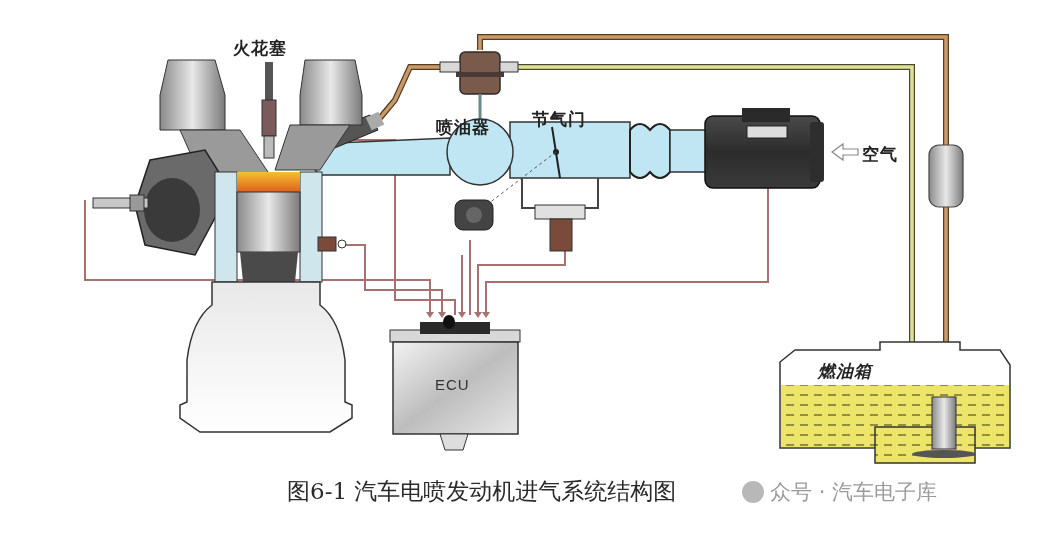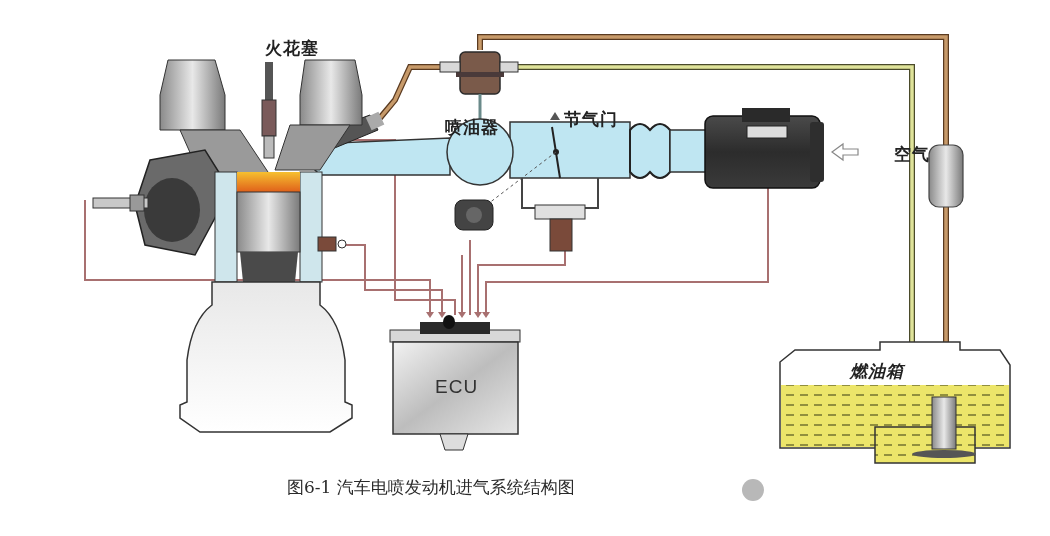--- a/index.html
+++ b/index.html
@@ -1,20 +1,20 @@
 <!DOCTYPE html>
 <html><head>
 <meta charset="utf-8">
 <style>
   html, body { margin:0; padding:0; background:#ffffff; }
   body { width:1050px; height:536px; overflow:hidden; position:relative; font-family:"DejaVu Sans", sans-serif; }
   #stage { position:absolute; left:0; top:0; width:1050px; height:536px; }
-  .lbl { position:absolute; font-family:"DejaVu Sans", sans-serif; font-weight:bold; color:#222; font-size:17px; letter-spacing:1px; white-space:nowrap;margin-left:32px; }
-  .ecu-text { position:absolute; font-family:"Liberation Sans", sans-serif; font-size:19px; color:#333; letter-spacing:1px; }
-  .caption { position:absolute; left:287px; top:476px; font-family:"DejaVu Serif", serif; font-size:17px; color:#2a2a2a; white-space:nowrap; }
+  .lbl { position:absolute; font-family:"DejaVu Sans", sans-serif; font-weight:bold; color:#222; font-size:17px; letter-spacing:1px; white-space:nowrap; }
+  .ecu-text { position:absolute; font-family:"Liberation Sans", sans-serif; font-size:15px; color:#333; letter-spacing:1px; }
+  .caption { position:absolute; left:287px; top:476px; font-family:"DejaVu Serif", serif; font-size:23px; color:#2a2a2a; white-space:nowrap; }
   .watermark { position:absolute; left:742px; top:478px; font-family:"DejaVu Sans", sans-serif; font-size:21px; color:#9a9a9a; white-space:nowrap; }
   .wm-dot { display:inline-block; width:22px; height:22px; border-radius:50%; background:#b8b8b8; vertical-align:-4px; margin-right:6px; }
 </style>
 </head>
 <body>
 
 <div id="stage">
 <svg width="1050" height="536" viewBox="0 0 1050 536" xmlns="http://www.w3.org/2000/svg">
   <defs>
     <linearGradient id="metal" x1="0" x2="1" y1="0" y2="0">
@@ -179,21 +179,21 @@
   <g>
     <path d="M 780 362 L 795 350 L 880 350 L 880 342 L 960 342 L 960 350 L 1000 350 L 1010 365 L 1010 448 L 780 448 Z" fill="#ffffff" stroke="#333" stroke-width="1.5"></path>
     <rect x="781" y="385" width="228" height="62" fill="url(#fuelpat)"></rect>
     <rect x="875" y="427" width="100" height="36" fill="url(#fuelpat)" stroke="#333" stroke-width="1.5"></rect>
     <rect x="932" y="397" width="24" height="52" fill="url(#metal)" stroke="#333"></rect>
     <ellipse cx="944" cy="454" rx="32" ry="4" fill="#555"></ellipse>
   </g>
 </svg>
 
 <div class="lbl" style="left:233px;top:37px;">火花塞</div>
-<div class="lbl" style="left:391px;top:116px;padding-left:22px;">喷油器</div>
+<div class="lbl" style="left:414px;top:116px;padding-left:22px;">喷油器</div>
 <div class="lbl" style="left:532px;top:108px;">节气门</div>
 <div class="lbl" style="left:862px;top:143px;">空气</div>
 <div class="ecu-text" style="left:435px;top:376px;">ECU</div>
 <div class="lbl" style="left:818px;top:360px;font-style:italic;">燃油箱</div>
 
 <div class="caption">图6-1  汽车电喷发动机进气系统结构图</div>
-<div class="watermark"><span class="wm-dot"></span></div>
+<div class="watermark"><span class="wm-dot"></span><span>众号 · 汽车电子库</span></div>
 </div>
 
 </body></html>

